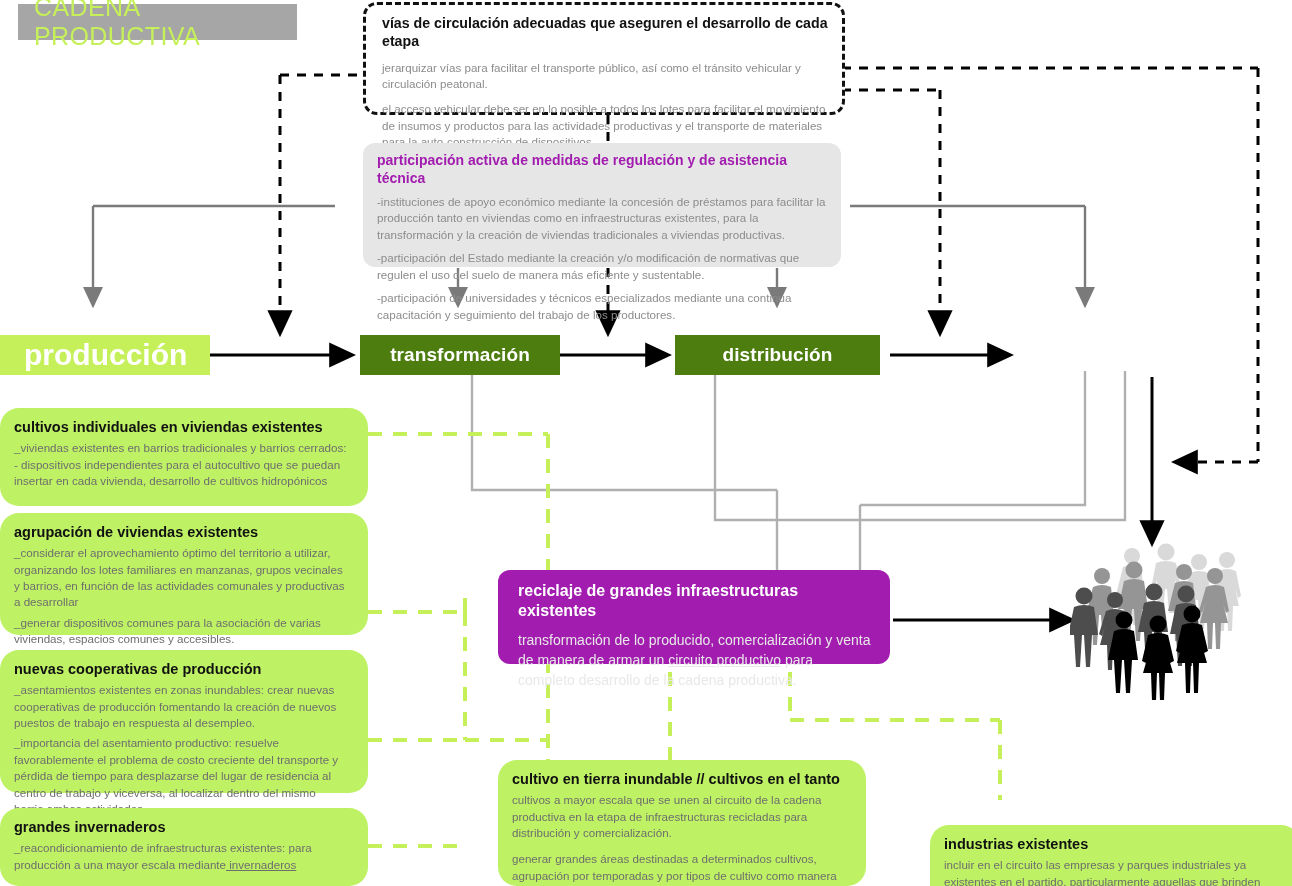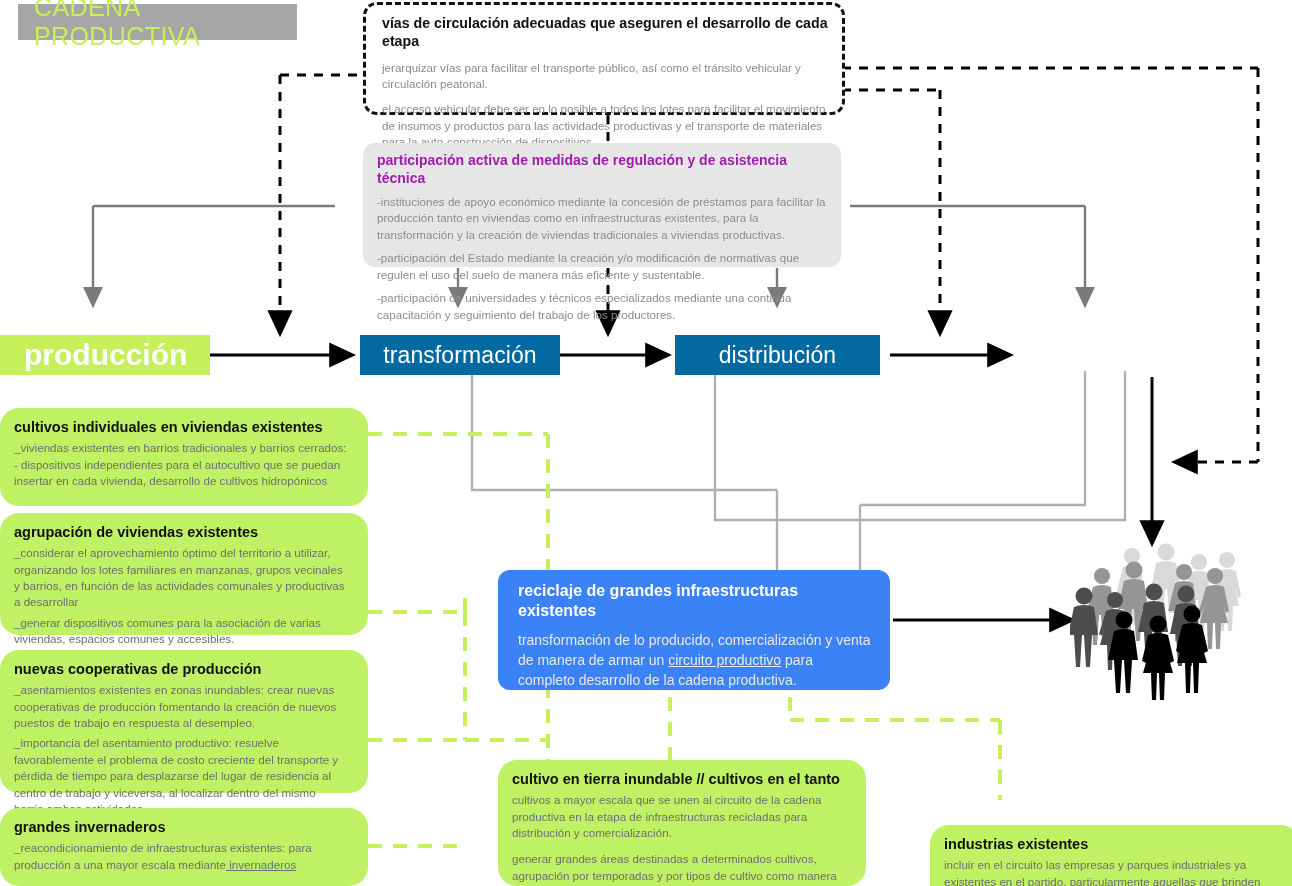--- a/index.html
+++ b/index.html
@@ -37,42 +37,42 @@
   
   .box-gray-soft{
     left:363px;top:143px;width:478px;height:124px;
     background:#e6e6e6;border-radius:12px;padding:9px 14px 8px 14px;
   }
   .box-gray-soft .hd{color:#a21caf;font-size:14px;}
   .box-gray-soft .bd{color:#8c8c8c;margin-top:7px;}
 
   
   .stage-box{
-    position:absolute;height:40px;background:#0369a1;color:#fff;
+    position:absolute;height:40px;background:#4d7c0f;color:#fff;
     display:flex;align-items:center;justify-content:center;
-    font-weight:normal;font-size:23px;letter-spacing:.1px;
+    font-weight:bold;font-size:19px;letter-spacing:.1px;
   }
   .stage-green{
     position:absolute;height:40px;background:#c6f05a;color:#ffffff;
     display:flex;align-items:center;padding-left:24px;box-sizing:border-box;
     font-weight:bold;font-size:30px;
   }
 
   
   .box-green{
     background:#bef264;border-radius:19px;padding:10px 21px 10px 14px;
   }
   .box-green .hd{color:#111;font-size:14.5px;}
   .box-green .bd{color:#6e6e6e;margin-top:4px;}
   .box-green .bd.sp{margin-top:10px;}
 
   
   .box-gray-dark{
-    left:498px;top:570px;width:392px;height:120px;
-    background:#3b82f6;border-radius:12px;padding:11px 18px 10px 20px;
+    left:498px;top:570px;width:392px;height:94px;
+    background:#a21caf;border-radius:12px;padding:11px 18px 10px 20px;
   }
   .box-gray-dark .hd{color:#fff;font-size:16px;}
   .box-gray-dark .bd{color:#e8e8e8;margin-top:10px;font-size:14px;}
   .u{text-decoration:underline;}
 
   .people{position:absolute;left:1070px;top:540px;width:180px;height:160px;}
 </style>
 </head>
 <body>
 

